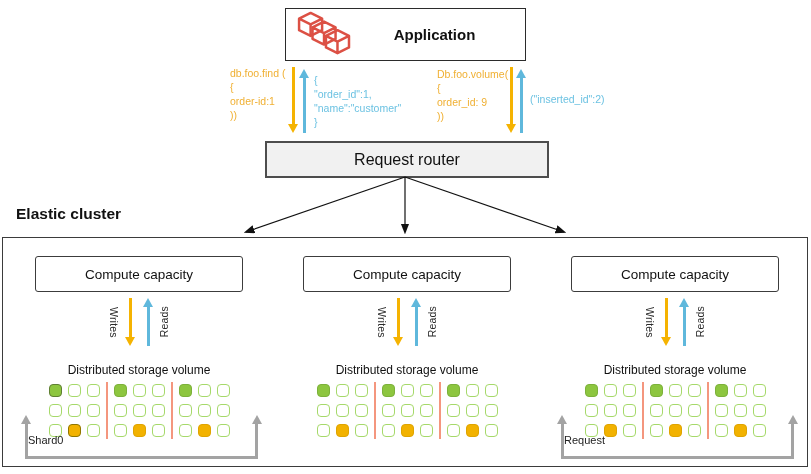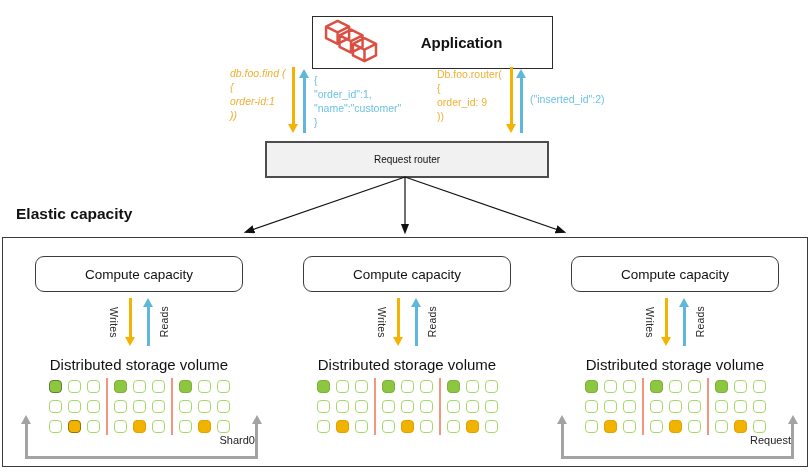--- a/index.html
+++ b/index.html
@@ -4,93 +4,93 @@
 <style>
   html,body{margin:0;padding:0;background:#fff;font-family:"Liberation Sans",sans-serif;}
   #canvas{position:relative;width:811px;height:474px;background:#fff;overflow:hidden;
           font-family:"Liberation Sans",sans-serif;color:#111;
           --yellow:#F5B301;--blue:#5FB8DC;--code-yellow:#F0B033;--code-blue:#6CC2E2;
           --icon-red:#DC5044;--green:#8DC63F;--sq-yellow:#F2B200;--sq-border:#A6D96A;
           --sep:#F4967E;--bracket:#A3A3A3;}
   .abs{position:absolute;}
 
   
-  .app-box{left:285px;top:16px;width:239px;height:51px;border:1px solid #2b2b2b;background:#fff;
-           display:flex;align-items:center;margin-left:27px;}
+  .app-box{left:285px;top:8px;width:239px;height:51px;border:1px solid #2b2b2b;background:#fff;
+           display:flex;align-items:center;}
   .app-icon{width:66px;height:48px;margin-left:6px;flex:0 0 auto;}
   .app-label{flex:1;text-align:center;font-weight:bold;font-size:15px;padding-right:14px;}
 
   
   .code{font-size:10.5px;line-height:14px;white-space:nowrap;}
   .code.req{color:var(--code-yellow);}
   .code.res{color:var(--code-blue);}
 
   
   .varrow{width:10px;}
   .varrow .shaft{position:absolute;left:3.5px;width:3px;background:var(--ac);}
   .varrow .head{position:absolute;left:0;width:0;height:0;border-left:5px solid transparent;border-right:5px solid transparent;}
   .varrow.down .shaft{top:0;bottom:8px;}
   .varrow.down .head{bottom:0;border-top:9px solid var(--ac);}
   .varrow.up .shaft{top:8px;bottom:0;}
   .varrow.up .head{top:0;border-bottom:9px solid var(--ac);}
 
   
   .router-box{left:265px;top:141px;width:280px;height:33px;background:#f1f1f1;border:2px solid #4d4d4d;
-              display:flex;align-items:center;justify-content:center;font-size:10px;}
+              display:flex;align-items:center;justify-content:center;font-size:16px;}
 
   .elastic-label{left:16px;top:205px;font-size:15.5px;font-weight:bold;}
 
   
   .cluster-box{left:2px;top:237px;width:804px;height:228px;border:1.5px solid #3b3b3b;background:#fff;}
 
   
   .shard-col{position:absolute;top:0;width:268px;height:228px;display:flex;flex-direction:column;align-items:center;}
-  .compute-box{margin-top:18px;width:206px;height:34px;border:1.4px solid #3c3c3c;border-radius:9px;background:#fff;
+  .compute-box{margin-top:18px;width:206px;height:34px;border:1.4px solid #3c3c3c;border-radius:3px;background:#fff;
                display:flex;align-items:center;justify-content:center;font-size:13.5px;flex:0 0 auto;}
   .rw-row{margin-top:5px;height:50px;display:flex;align-items:center;justify-content:center;flex:0 0 auto;}
   .rw-row .varrow{position:relative;height:48px;}
   .vlabel{font-size:10.5px;color:#2b2b2b;letter-spacing:.2px;}
   .vlabel.writes{writing-mode:vertical-rl;margin-right:5px;}
   .vlabel.reads{writing-mode:vertical-rl;transform:rotate(180deg);margin-left:5px;}
   .rw-gap{width:8px;}
-  .dsv-label{margin-top:9px;font-size:15px;color:#111;flex:0 0 auto;}
+  .dsv-label{margin-top:16px;font-size:12px;color:#111;flex:0 0 auto;}
   .grid-row{margin-top:7px;display:flex;align-items:flex-start;flex:0 0 auto;}
   .sq-grid{display:grid;grid-template-columns:repeat(3,13px);grid-auto-rows:13px;gap:7px 6px;}
   .sq{width:13px;height:13px;box-sizing:border-box;border:1.5px solid var(--sq-border);border-radius:4px;background:#fff;}
   .sq.g{background:var(--green);border-color:#7CB13A;}
   .sq.y{background:var(--sq-yellow);border-color:#DFA400;}
   .sq.g.d{border-color:#5F7F33;}
   .sq.y.d{border-color:#8F7600;}
   .sep{width:2px;height:57px;background:var(--sep);margin:-2px 6px 0 6px;}
 
   .bracket{position:absolute;left:20px;top:186px;width:227px;height:32px;
            border-left:3px solid var(--bracket);border-right:3px solid var(--bracket);border-bottom:3px solid var(--bracket);}
   .bracket .tri{position:absolute;top:-9px;width:0;height:0;border-left:5.5px solid transparent;border-right:5.5px solid transparent;border-bottom:9px solid var(--bracket);}
   .bracket .tri.l{left:-7px;}
   .bracket .tri.r{right:-7px;}
-  .shard-label{position:absolute;left:0;top:10px;width:100%;text-align:right;font-size:11px;color:#222;}
+  .shard-label{position:absolute;left:0;top:10px;width:100%;text-align:left;font-size:11px;color:#222;}
 </style>
 </head>
 <body>
 
 <div id="canvas" style="--yellow: #F5B301; --blue: #5FB8DC; --code-yellow: #F0B033; --code-blue: #6CC2E2; --green: #8DC63F; --sq-yellow: #F2B200; --sq-border: #A6D96A; --sep: #F4967E; --bracket: #A3A3A3;">
 
   <div class="abs app-box">
     <svg class="app-icon" viewBox="0 0 66 50">
       <defs>
         <path id="cube" d="M12 0 L24 6 L24 18 L12 24 L0 18 L0 6 Z M0 6 L12 12 L24 6 M12 12 L12 24" fill="none" stroke="#DC5044" stroke-width="2.6" stroke-linejoin="round"></path>
       </defs>
       <use href="#cube" x="6" y="2"></use>
       <use href="#cube" x="20" y="11"></use>
       <use href="#cube" x="34" y="20"></use>
     </svg>
     <div class="app-label">Application</div>
   </div>
 
-  <div class="abs code req" style="left:230px;top:66px;font-style:italic;">
+  <div class="abs code req" style="left:230px;top:66px;">
       <div>db.foo.find (</div>
       <div>{</div>
       <div>order-id:1</div>
       <div>))</div>
     </div>
   <div class="abs varrow down" style="left:288px;top:67px;height:66px;--ac:var(--yellow);">
     <span class="shaft"></span>
       <span class="head"></span>
   </div>
   <div class="abs varrow up" style="left:299px;top:69px;height:64px;--ac:var(--blue);">
@@ -98,21 +98,21 @@
       <span class="head"></span>
   </div>
   <div class="abs code res" style="left:314px;top:73px;">
       <div>{</div>
       <div>"order_id":1,</div>
       <div>"name":"customer"</div>
       <div>}</div>
     </div>
 
   <div class="abs code req" style="left:437px;top:67px;">
-      <div>Db.foo.router(</div>
+      <div>Db.foo.volume(</div>
       <div>{</div>
       <div>order_id: 9</div>
       <div>))</div>
     </div>
   <div class="abs varrow down" style="left:506px;top:67px;height:66px;--ac:var(--yellow);">
     <span class="shaft"></span>
       <span class="head"></span>
   </div>
   <div class="abs varrow up" style="left:516px;top:69px;height:64px;--ac:var(--blue);">
     <span class="shaft"></span>
@@ -130,21 +130,21 @@
     <defs>
       <marker id="ah" markerWidth="9" markerHeight="8" refX="7" refY="3.5" orient="auto">
         <path d="M0,0 L9,3.5 L0,7 Z" fill="#111"></path>
       </marker>
     </defs>
     <line x1="405" y1="1" x2="246" y2="56" stroke="#111" stroke-width="1.2" marker-end="url(#ah)"></line>
     <line x1="405" y1="1" x2="405" y2="56" stroke="#111" stroke-width="1.2" marker-end="url(#ah)"></line>
     <line x1="405" y1="1" x2="564" y2="56" stroke="#111" stroke-width="1.2" marker-end="url(#ah)"></line>
   </svg>
 
-  <div class="abs elastic-label">Elastic capacity</div>
+  <div class="abs elastic-label">Elastic cluster</div>
   <div class="abs cluster-box" id="cluster-box">
       <div class="shard-col" style="left: 2px;">
     <div class="compute-box">
       <span>Compute capacity</span>
     </div>
     <div class="rw-row">
       <span class="vlabel writes">Writes</span>
       <div class="varrow down" style="--ac:var(--yellow);">
         <span class="shaft"></span>
             <span class="head"></span>

